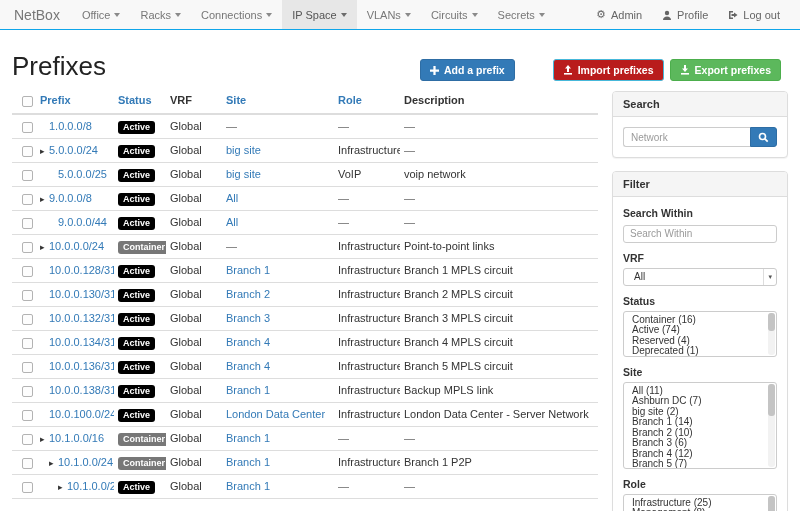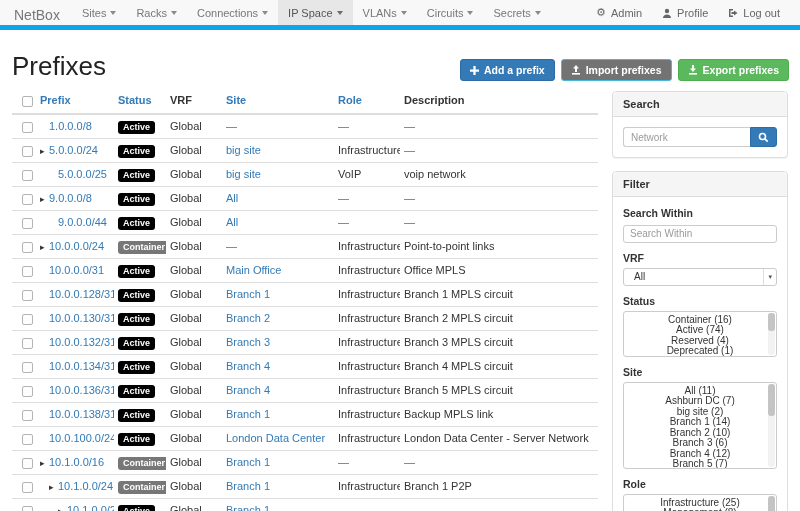--- a/index.html
+++ b/index.html
@@ -1,37 +1,37 @@
 <!DOCTYPE html>
 <html><head>
 <meta charset="utf-8">
 <style>
   * { margin:0; padding:0; box-sizing:border-box; }
   html,body { width:800px; height:511px; overflow:hidden; background:#fff;
     font-family:"Liberation Sans","DejaVu Sans",sans-serif; color:#333; }
 
   
-  .navbar { height:30px; background:#f8f8f8; border-bottom:5px solid #0ea5e9;
+  .navbar { height:30px; background:#f8f8f8; border-bottom:1px solid #0ea5e9;
     display:flex; align-items:stretch; font-size:11px; }
   .brand { line-height:30px; padding:0 12px 0 14px; font-size:14px; color:#777; cursor:pointer; }
   .nav-items { display:flex; }
   .nav-item { display:flex; align-items:center; gap:4px; padding:0 10px; color:#777; cursor:pointer; }
   .nav-item.active { background:#e7e7e7; color:#555; }
   .caret { display:inline-block; width:0; height:0; border-left:3px solid transparent;
     border-right:3px solid transparent; border-top:4px solid currentColor; opacity:.85; }
   .nav-right { margin-left:auto; display:flex; padding-right:10px; }
   .nav-right .nav-item { gap:5px; color:#666; }
 
   
   .content { position:relative; padding:0 12px; }
-  .actions { position:absolute; top:8px; right:11px; display:flex; gap:6px; }
+  .actions { position:absolute; top:8px; right:19px; display:flex; gap:6px; }
   .btn { display:flex; align-items:center; gap:5px; font-size:10.5px; font-weight:bold;
     color:#fff; padding:4px 9px; border-radius:3px; border:1px solid transparent; cursor:pointer; }
   .btn-primary { background:#337ab7; border-color:#2e6da4; }
-  .btn-info { background:#737373; border-color:#46b8da; }
+  .btn-info { background:#b91c1c; border-color:#46b8da;margin-left:32px; }
   .btn-success { background:#5cb85c; border-color:#4cae4c; }
   h1.page-title { font-size:26px; font-weight:400; color:#222; margin:21px 0 9px; }
 
   
   .main { display:flex; gap:14px; align-items:flex-start; }
   .table-col { flex:1 1 auto; min-width:0; }
   .side-col { flex:0 0 176px; width:176px; }
 
   
   table.obj-table { width:100%; border-collapse:collapse; font-size:11px; table-layout:fixed; }
@@ -74,41 +74,41 @@
     padding:0 6px; font-size:10px; font-family:inherit; color:#333; outline:none; }
   .select-box { width:100%; height:18px; border:1px solid #ccc; border-radius:3px;
     display:flex; align-items:center; justify-content:space-between; padding:0 3px 0 10px;
     font-size:10px; color:#333; cursor:pointer; background:#fff; }
   .select-arrow { color:#555; font-size:7px; line-height:7px; padding-left:4px;
     border-left:1px solid #ddd; align-self:stretch; display:flex; align-items:center; padding-right:1px;}
 
   .listbox { position:relative; border:1px solid #ccc; border-radius:3px; overflow:hidden;
     padding:3px 0; font-size:10px; color:#333; background:#fff; }
   .listbox .option { line-height:10px; padding:0 8px 0 8px; white-space:nowrap;
-    overflow:hidden; cursor:pointer;text-align:center; }
+    overflow:hidden; cursor:pointer; }
   .listbox .option { padding-top:1px; padding-bottom:1px; line-height:8.5px;}
   .lb-status { height:46px; }
   .lb-site { height:87px; }
   .lb-role { height:60px; }
   .sb-track { position:absolute; top:1px; right:1px; bottom:1px; width:7px; background:#f2f2f2;
     border-radius:3px; }
   .sb-thumb { position:absolute; top:0; right:0; width:7px; background:#c4c4c4;
     border-radius:3px; cursor:grab; }
 
   .icon { display:inline-flex; align-items:center; }
   .gear-glyph { font-size:11px; line-height:11px; }
 </style>
 </head>
 <body>
 
 <div class="navbar">
   <div class="brand">NetBox</div>
   <div class="nav-items" id="nav-items">
       <div class="nav-item">
-        <span>Sites</span>
+        <span>Office</span>
         <span class="caret"></span>
       </div>
       <div class="nav-item">
         <span>Racks</span>
         <span class="caret"></span>
       </div>
       <div class="nav-item">
         <span>Connections</span>
         <span class="caret"></span>
       </div>
@@ -260,29 +260,20 @@
               <td class="check-cell"><span class="checkbox"></span></td>
               <td><span class="tree-indent" style="width: 0px;"></span><span class="tree-arrow">▸</span><a class="tbl-link">10.0.0.0/24</a></td>
               <td><span class="badge badge-container">Container</span></td>
               <td>Global</td>
               <td><span class="dash">—</span></td>
               <td>Infrastructure</td>
               <td>Point-to-point links</td>
             </tr>
             <tr>
               <td class="check-cell"><span class="checkbox"></span></td>
-              <td><span class="tree-indent" style="width: 0px;"></span><span class="tree-arrow"></span><a class="tbl-link">10.0.0.0/31</a></td>
-              <td><span class="badge badge-active">Active</span></td>
-              <td>Global</td>
-              <td><a class="tbl-link">Main Office</a></td>
-              <td>Infrastructure</td>
-              <td>Office MPLS</td>
-            </tr>
-            <tr>
-              <td class="check-cell"><span class="checkbox"></span></td>
               <td><span class="tree-indent" style="width: 0px;"></span><span class="tree-arrow"></span><a class="tbl-link">10.0.0.128/31</a></td>
               <td><span class="badge badge-active">Active</span></td>
               <td>Global</td>
               <td><a class="tbl-link">Branch 1</a></td>
               <td>Infrastructure</td>
               <td>Branch 1 MPLS circuit</td>
             </tr>
             <tr>
               <td class="check-cell"><span class="checkbox"></span></td>
               <td><span class="tree-indent" style="width: 0px;"></span><span class="tree-arrow"></span><a class="tbl-link">10.0.0.130/31</a></td>

